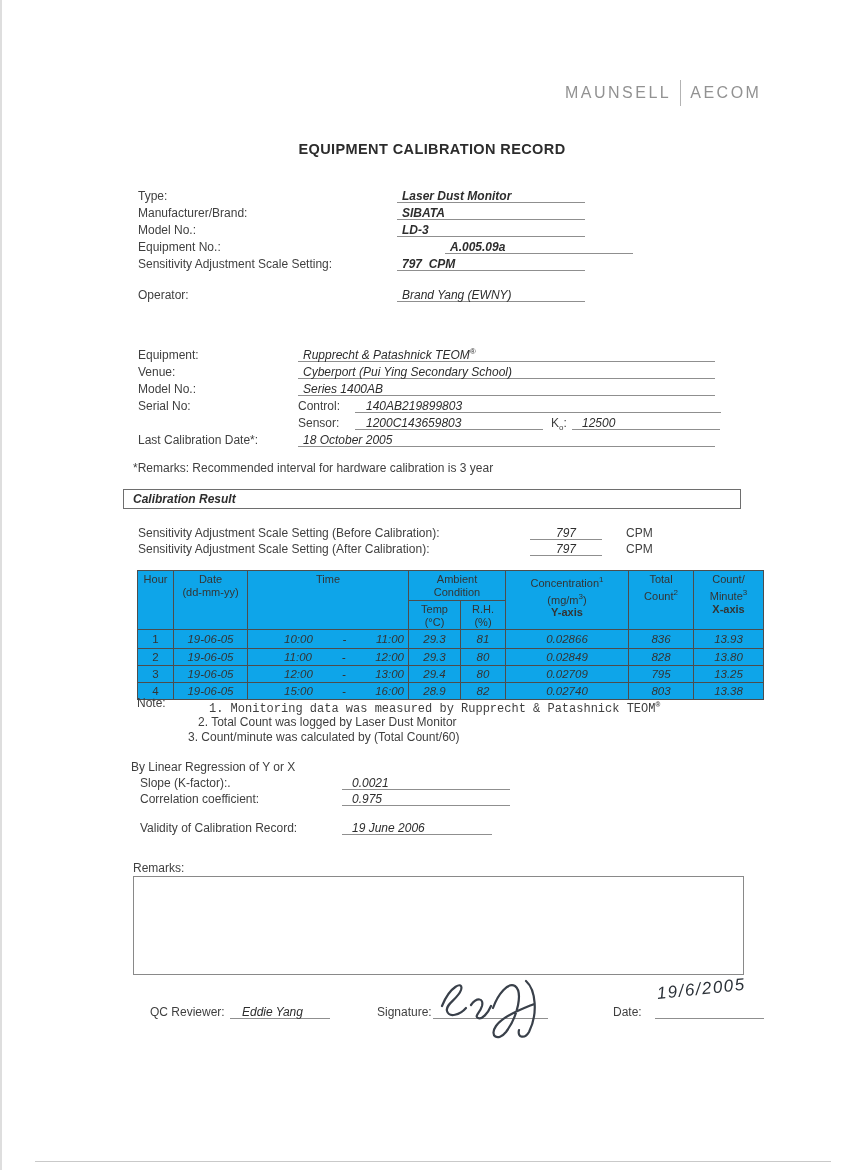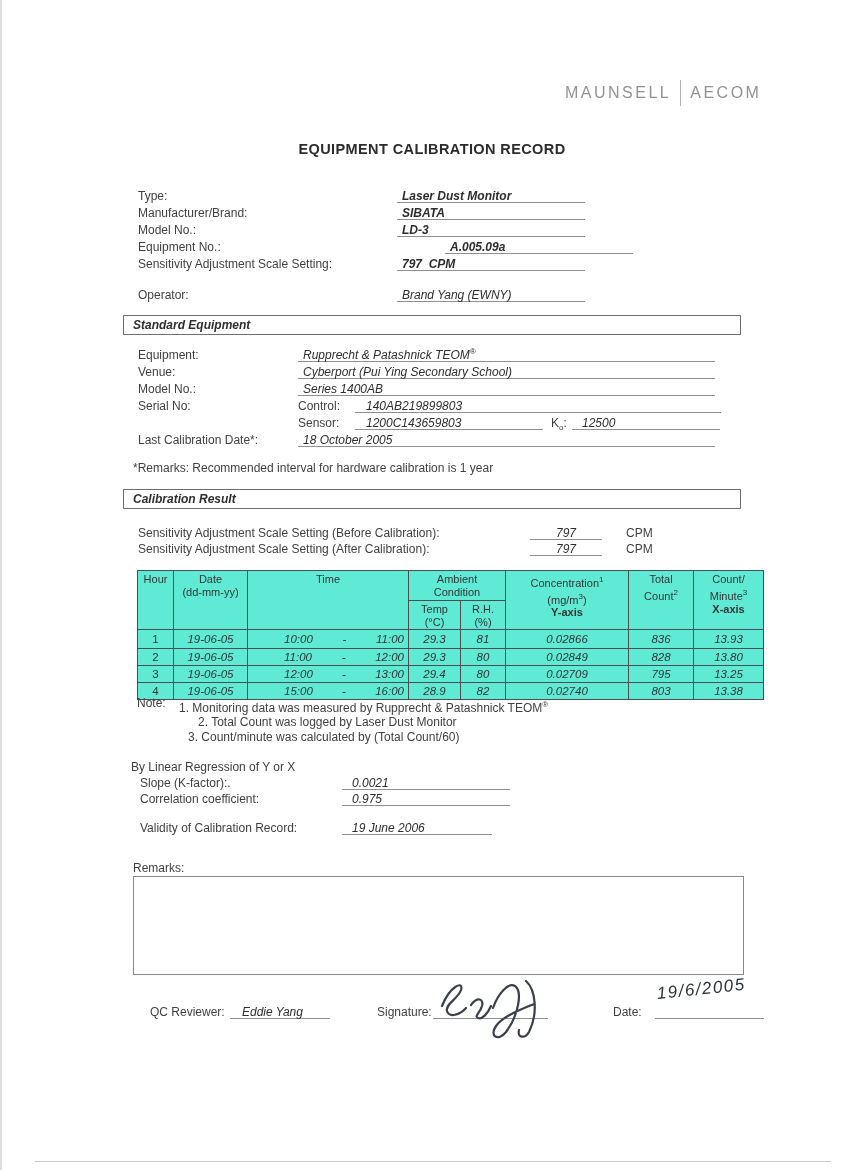--- a/index.html
+++ b/index.html
@@ -11,21 +11,21 @@
   .bv{font-weight:bold}
   .pre{white-space:pre}
   .ubox{height:16px;border-bottom:1px solid #8f8f8f;padding-left:5px;box-sizing:content-box}
   .logo{display:flex;align-items:center;gap:9px;color:#929292;font-size:16px;letter-spacing:2.5px}
   .logo-div{width:1px;height:26px;background:#b3b3b3}
   .title{font-size:14.5px;font-weight:bold;letter-spacing:.4px;color:#2c2c2c;text-align:center}
   .sechdr{border:1px solid #6e6e6e;width:616px;height:18px;background:#fff}
   .sectitle{font-size:12px;font-weight:bold;font-style:italic;color:#2e2e2e;padding-left:9px;line-height:18px}
   sup{font-size:8px}
   sub{font-size:8px}
-  table.cal{border-collapse:collapse;table-layout:fixed;font-size:11px;background:#5eead4}
+  table.cal{border-collapse:collapse;table-layout:fixed;font-size:11px;background:#0ea5e9}
   table.cal th,table.cal td{border:1px solid #4d4d4d;padding:0;text-align:center;color:#343434;font-weight:normal}
   table.cal th{vertical-align:top;padding-top:2px;line-height:13px}
   table.cal td{vertical-align:middle;height:16px;font-style:italic;font-size:11.5px}
   table.cal tbody tr:first-child td{height:18px}
   table.cal td.hourcell{font-style:normal}
   .thbold{font-weight:bold}
   .timecell{display:flex;justify-content:space-between;padding:0 4px 0 36px}
   .note-line{font-size:12px;color:#3f3f3f;white-space:nowrap}
   .rmkbox{border:1px solid #898989;width:609px;height:97px;background:#fff}
   .sigdate{font-size:17px;font-style:italic;color:#2b3138;letter-spacing:1.5px;
@@ -66,23 +66,20 @@
     <span class="val bv">A.005.09a</span></div>
 
   <div class="abs lbl" style="left:138px;top:257px;">Sensitivity Adjustment Scale Setting:</div>
   <div class="abs ubox" style="left:397px;top:254px;width:183px;">
     <span class="val bv pre">797  CPM</span></div>
 
   <div class="abs lbl" style="left:138px;top:288px;">Operator:</div>
   <div class="abs ubox" style="left:397px;top:285px;width:183px;">
     <span class="val">Brand Yang (EWNY)</span></div>
 
-  <div class="abs sechdr" style="left:123px;top:315px;">
-    <div class="sectitle">Standard Equipment</div>
-  </div>
 
   <div class="abs lbl" style="left:138px;top:348px;">Equipment:</div>
   <div class="abs ubox" style="left:298px;top:345px;width:412px;">
     <span class="val"><span>Rupprecht &amp; Patashnick TEOM</span><sup>®</sup></span></div>
 
   <div class="abs lbl" style="left:138px;top:365px;">Venue:</div>
   <div class="abs ubox" style="left:298px;top:362px;width:412px;">
     <span class="val">Cyberport (Pui Ying Secondary School)</span></div>
 
   <div class="abs lbl" style="left:138px;top:382px;">Model No.:</div>
@@ -98,21 +95,21 @@
   <div class="abs ubox" style="left:355px;top:413px;width:177px;padding-left:11px;">
     <span class="val">1200C143659803</span></div>
   <div class="abs lbl" style="left:551px;top:416px;"><span>K</span><sub>o</sub><span>:</span></div>
   <div class="abs ubox" style="left:572px;top:413px;width:138px;padding-left:10px;">
     <span class="val">12500</span></div>
 
   <div class="abs lbl" style="left:138px;top:433px;">Last Calibration Date*:</div>
   <div class="abs ubox" style="left:298px;top:430px;width:412px;">
     <span class="val">18 October 2005</span></div>
 
-  <div class="abs lbl" style="left:133px;top:461px;">*Remarks: Recommended interval for hardware calibration is 1 year</div>
+  <div class="abs lbl" style="left:133px;top:461px;">*Remarks: Recommended interval for hardware calibration is 3 year</div>
 
   <div class="abs sechdr" style="left:123px;top:489px;">
     <div class="sectitle">Calibration Result</div>
   </div>
 
   <div class="abs lbl" style="left:138px;top:526px;">Sensitivity Adjustment Scale Setting (Before Calibration):</div>
   <div class="abs ubox" style="left:530px;top:523px;width:72px;text-align:center;padding-left:0;">
     <span class="val">797</span></div>
   <div class="abs lbl" style="left:626px;top:526px;">CPM</div>
 
@@ -232,21 +229,21 @@
         <td>28.9</td>
         <td>82</td>
         <td>0.02740</td>
         <td>803</td>
         <td>13.38</td>
       </tr>
     </tbody>
   </table>
 
   <div class="abs note-line" style="left:137px;top:696px;">Note:</div>
-  <div class="abs note-line" style="left:179px;top:700px;"><span>1. Monitoring data was measured by Rupprecht &amp; Patashnick TEOM</span><sup>®</sup></div>
+  <div class="abs note-line" style="left:209px;top:700px;font-family:Liberation Mono, monospace;"><span>1. Monitoring data was measured by Rupprecht &amp; Patashnick TEOM</span><sup>®</sup></div>
   <div class="abs note-line" style="left:198px;top:715px;">2. Total Count was logged by Laser Dust Monitor</div>
   <div class="abs note-line" style="left:188px;top:730px;">3. Count/minute was calculated by (Total Count/60)</div>
 
   <div class="abs lbl" style="left:131px;top:760px;">By Linear Regression of Y or X</div>
   <div class="abs lbl" style="left:140px;top:776px;">Slope (K-factor):.</div>
   <div class="abs ubox" style="left:342px;top:773px;width:158px;padding-left:10px;">
     <span class="val">0.0021</span></div>
   <div class="abs lbl" style="left:140px;top:792px;">Correlation coefficient:</div>
   <div class="abs ubox" style="left:342px;top:789px;width:158px;padding-left:10px;">
     <span class="val">0.975</span></div>

